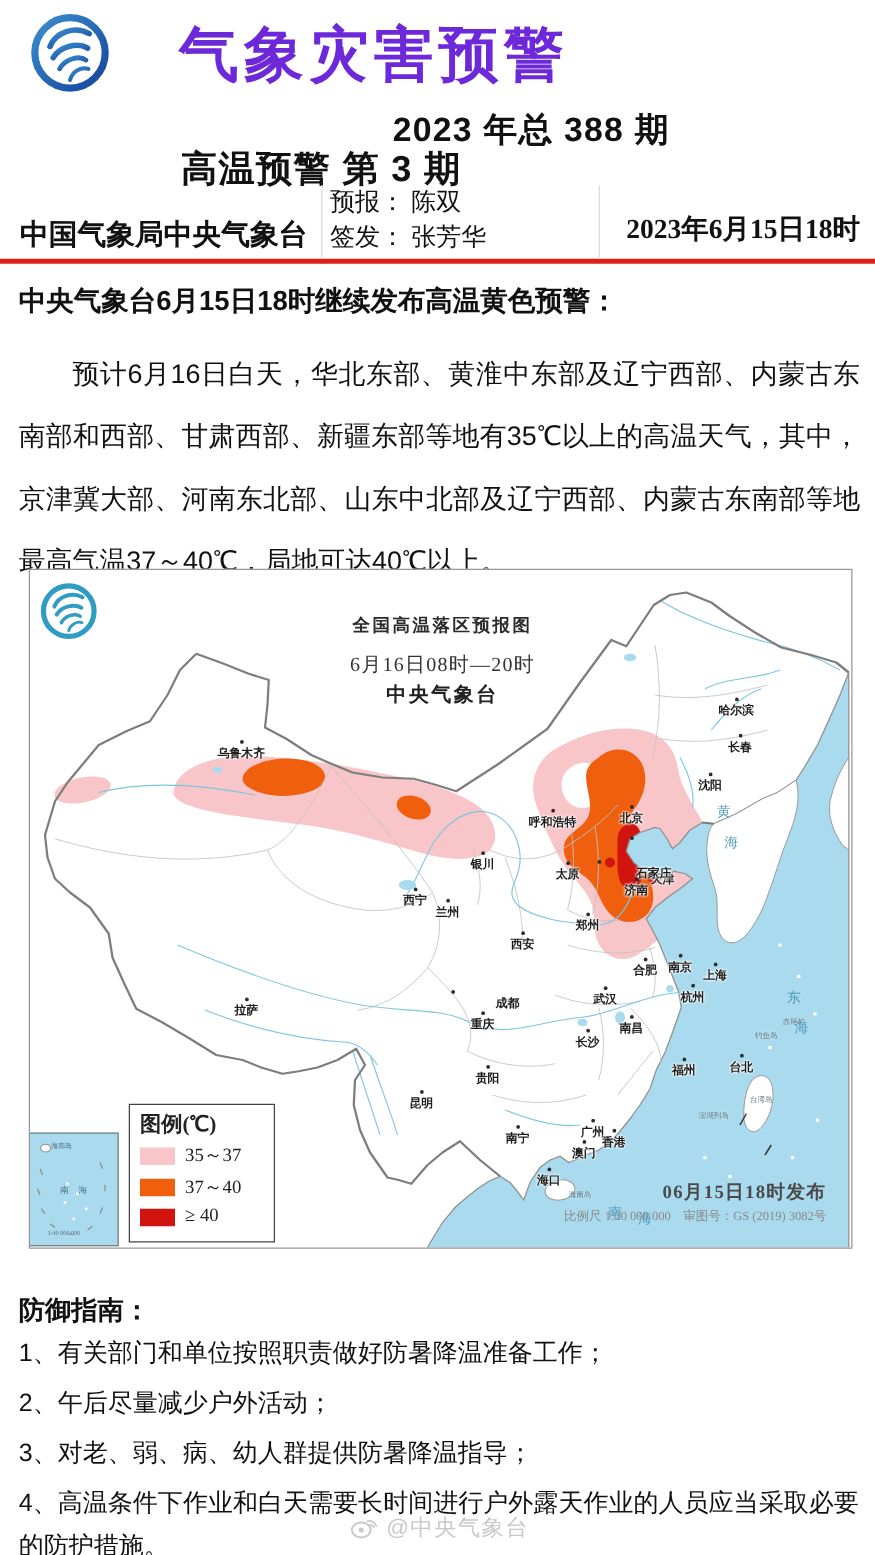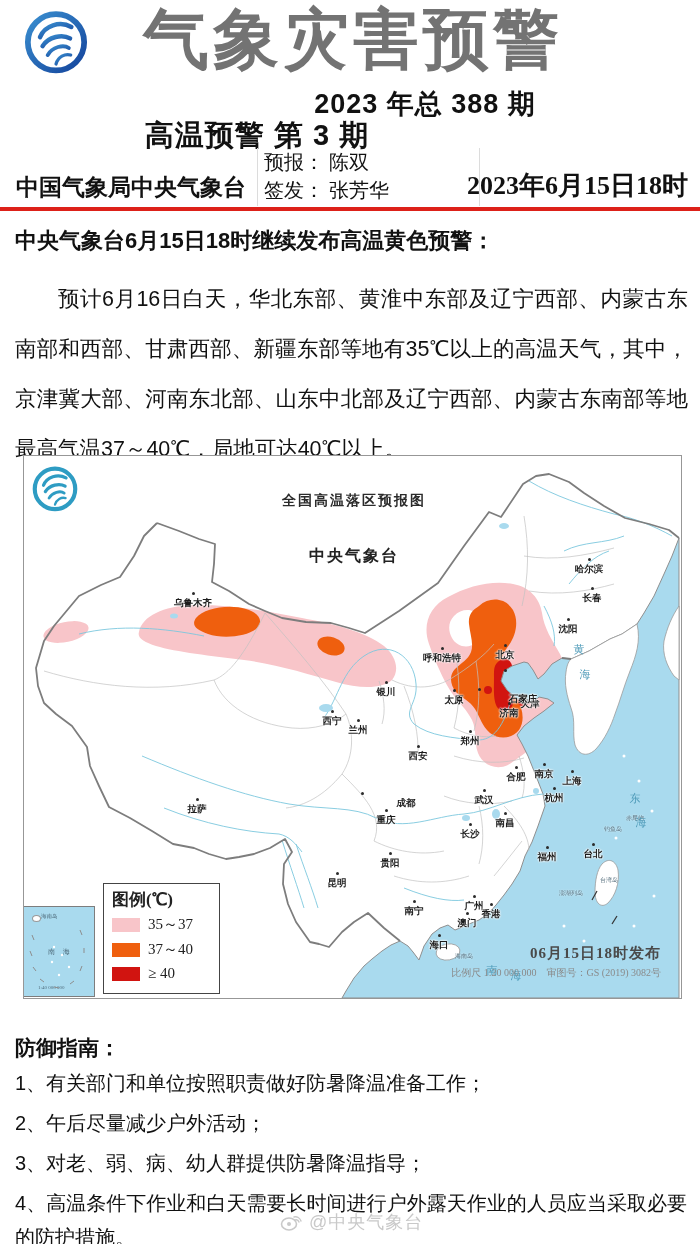--- a/index.html
+++ b/index.html
@@ -1,26 +1,26 @@
 <!DOCTYPE html>
 <html><head>
 <meta charset="utf-8">
 <style>
   html,body{margin:0;padding:0;background:#fff;}
   .page{position:relative;width:700px;height:1244px;background:#fff;overflow:hidden;
         font-family:"Liberation Sans",sans-serif;color:#111;}
   .abs{position:absolute;}
   
-  .main-title{left:143px;top:8px;font-family:Liberation Mono, monospace;font-weight:900;
-              font-size:66px;line-height:74px;color:#737373;letter-spacing:4px;white-space:nowrap;}
+  .main-title{left:143px;top:8px;font-family:Liberation Serif, serif;font-weight:900;
+              font-size:48px;line-height:74px;color:#6d28d9;letter-spacing:4px;white-space:nowrap;}
   .issue1{left:300px;top:86px;width:250px;text-align:center;font-size:27px;font-weight:bold;letter-spacing:1px;}
   .issue2{left:132px;top:116px;width:250px;text-align:center;font-size:29px;font-weight:bold;letter-spacing:1px;}
   .agency{left:16px;top:172px;font-family:"Liberation Serif",serif;font-weight:bold;font-size:23px;}
   .signer{left:264px;top:148px;font-family:"Liberation Serif",serif;font-size:20px;line-height:28px;}
-  .hdate{right:12px;top:168px;font-size:26px;font-weight:bold;font-family:"Liberation Serif",serif;text-align:center;}
+  .hdate{right:12px;top:168px;font-size:22px;font-weight:bold;font-family:"Liberation Serif",serif;text-align:center;}
   .vdiv{width:1px;height:58px;background:#dcdcdc;top:148px;}
   .redrule{left:0;top:207px;width:700px;height:4px;background:#dd2119;}
   
   .headline{left:15px;top:226px;font-size:22px;font-weight:bold;}
   .bodytext{left:15px;top:274px;width:673px;font-size:21.5px;line-height:50px;
             text-align:justify;text-indent:2em;}
   
   .map{left:23px;top:455px;width:657px;height:542px;border:1px solid #979797;background:#fff;overflow:hidden;}
   .map svg.geo{position:absolute;left:0;top:0;}
   .mtitle{left:0;top:36px;width:660px;text-align:center;font-family:"Liberation Serif",serif;
@@ -186,20 +186,21 @@
 
     <svg class="abs" style="left:8px;top:8px" width="46" height="48" viewBox="0 0 100 100">
       <circle cx="50" cy="52" r="44" fill="none" stroke="#2e9cc3" stroke-width="9"></circle>
       <path d="M25,44 C32,26 56,18 74,28" fill="none" stroke="#2e9cc3" stroke-width="7" stroke-linecap="round"></path>
       <path d="M29,58 C38,43 60,39 72,46" fill="none" stroke="#2e9cc3" stroke-width="7" stroke-linecap="round"></path>
       <path d="M37,72 C44,59 62,55 70,61" fill="none" stroke="#2e9cc3" stroke-width="6" stroke-linecap="round"></path>
       <path d="M50,86 C53,75 64,69 73,72" fill="none" stroke="#2e9cc3" stroke-width="5" stroke-linecap="round"></path>
     </svg>
 
     <div class="abs mtitle">全国高温落区预报图</div>
+    <div class="abs msub">6月16日08时—20时</div>
     <div class="abs magency">中央气象台</div>
 
     <div id="cityLayer" class="abs" style="left:0;top:0;width:657px;height:542px;">
         <div class="cdot" style="left: 167.5px; top: 136px;"></div>
         <div class="clab" style="left: 169px; top: 147px;">乌鲁木齐</div>
         <div class="cdot" style="left: 563.5px; top: 102px;"></div>
         <div class="clab" style="left: 565px; top: 113px;">哈尔滨</div>
         <div class="cdot" style="left: 566.5px; top: 131px;"></div>
         <div class="clab" style="left: 568px; top: 142px;">长春</div>
         <div class="cdot" style="left: 542.5px; top: 162px;"></div>

